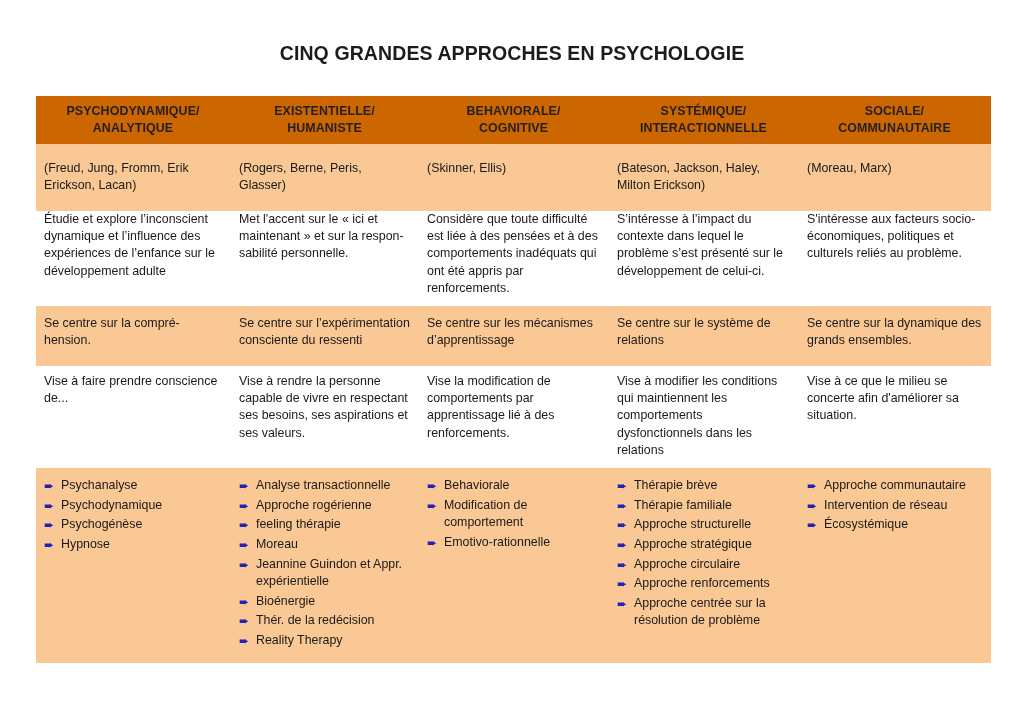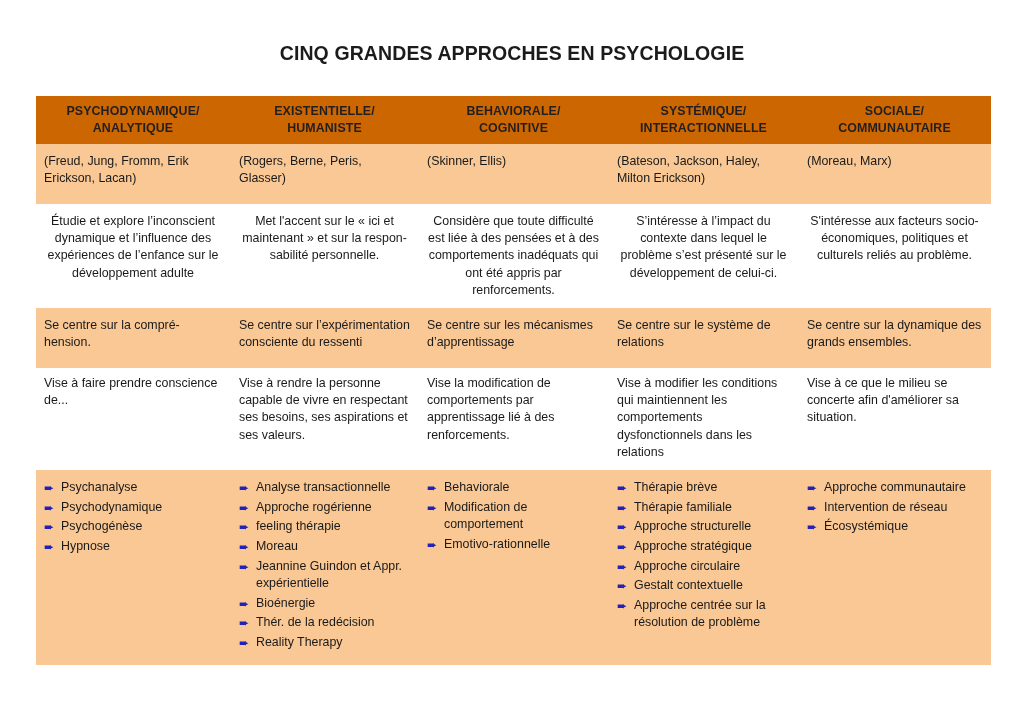--- a/index.html
+++ b/index.html
@@ -64,22 +64,22 @@
     line-height: 1.32;
     padding: 8px 6px 9px 6px;
     letter-spacing: 0.1px;
   }
   tr.shade td {
     background: #F9C894;
   }
   tr.plain td {
     background: #ffffff;
   }
-  tr.r-authors td { height: 44px; padding-top: 9px; }
-  tr.r-desc td { height: 88px; padding-top: 9px; text-align: center; }
+  tr.r-authors td { height: 44px; padding-top: 16px; }
+  tr.r-desc td { height: 88px; padding-top: 0; }
   tr.r-focus td { height: 44px; padding-top: 9px; margin-left: 36px; }
   tr.r-aims td { height: 88px; }
   tr.r-list td { height: 150px; padding-top: 9px; padding-bottom: 11px; }
 
   td.mid { vertical-align: middle; }
 
   ul.bullets {
     list-style: none;
     margin: 0;
     padding: 0;
@@ -209,21 +209,21 @@
                 <li><span class="arrow">➨</span><span>Emotivo-rationnelle</span></li>
               </ul>
           </td>
           <td>
             <ul class="bullets list-pad-4">
                 <li><span class="arrow">➨</span><span>Thérapie brève</span></li>
                 <li><span class="arrow">➨</span><span>Thérapie familiale</span></li>
                 <li><span class="arrow">➨</span><span>Approche structurelle</span></li>
                 <li><span class="arrow">➨</span><span>Approche stratégique</span></li>
                 <li><span class="arrow">➨</span><span>Approche circulaire</span></li>
-                <li><span class="arrow">➨</span><span>Gestalt contextuelle</span></li>
+                <li><span class="arrow">➨</span><span>Approche renforcements</span></li>
                 <li><span class="arrow">➨</span><span>Approche centrée sur la résolution de problème</span></li>
               </ul>
           </td>
           <td class="mid">
             <ul class="bullets list-pad-5">
                 <li><span class="arrow">➨</span><span>Approche communautaire</span></li>
                 <li><span class="arrow">➨</span><span>Intervention de réseau</span></li>
                 <li><span class="arrow">➨</span><span>Écosystémique</span></li>
               </ul>
           </td>

